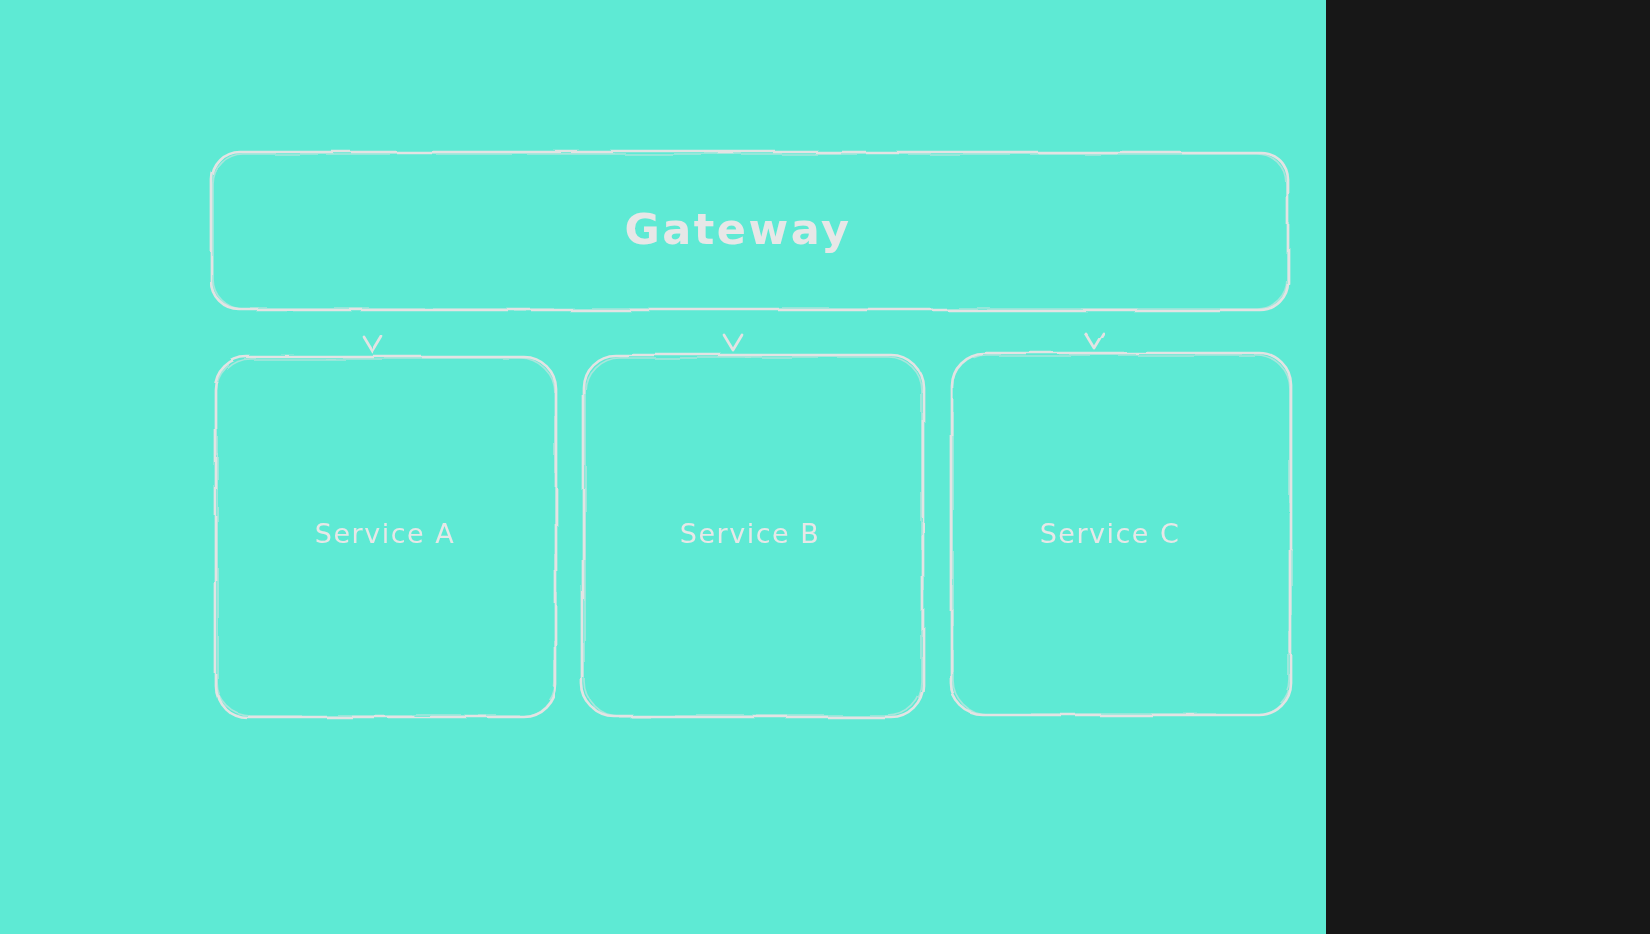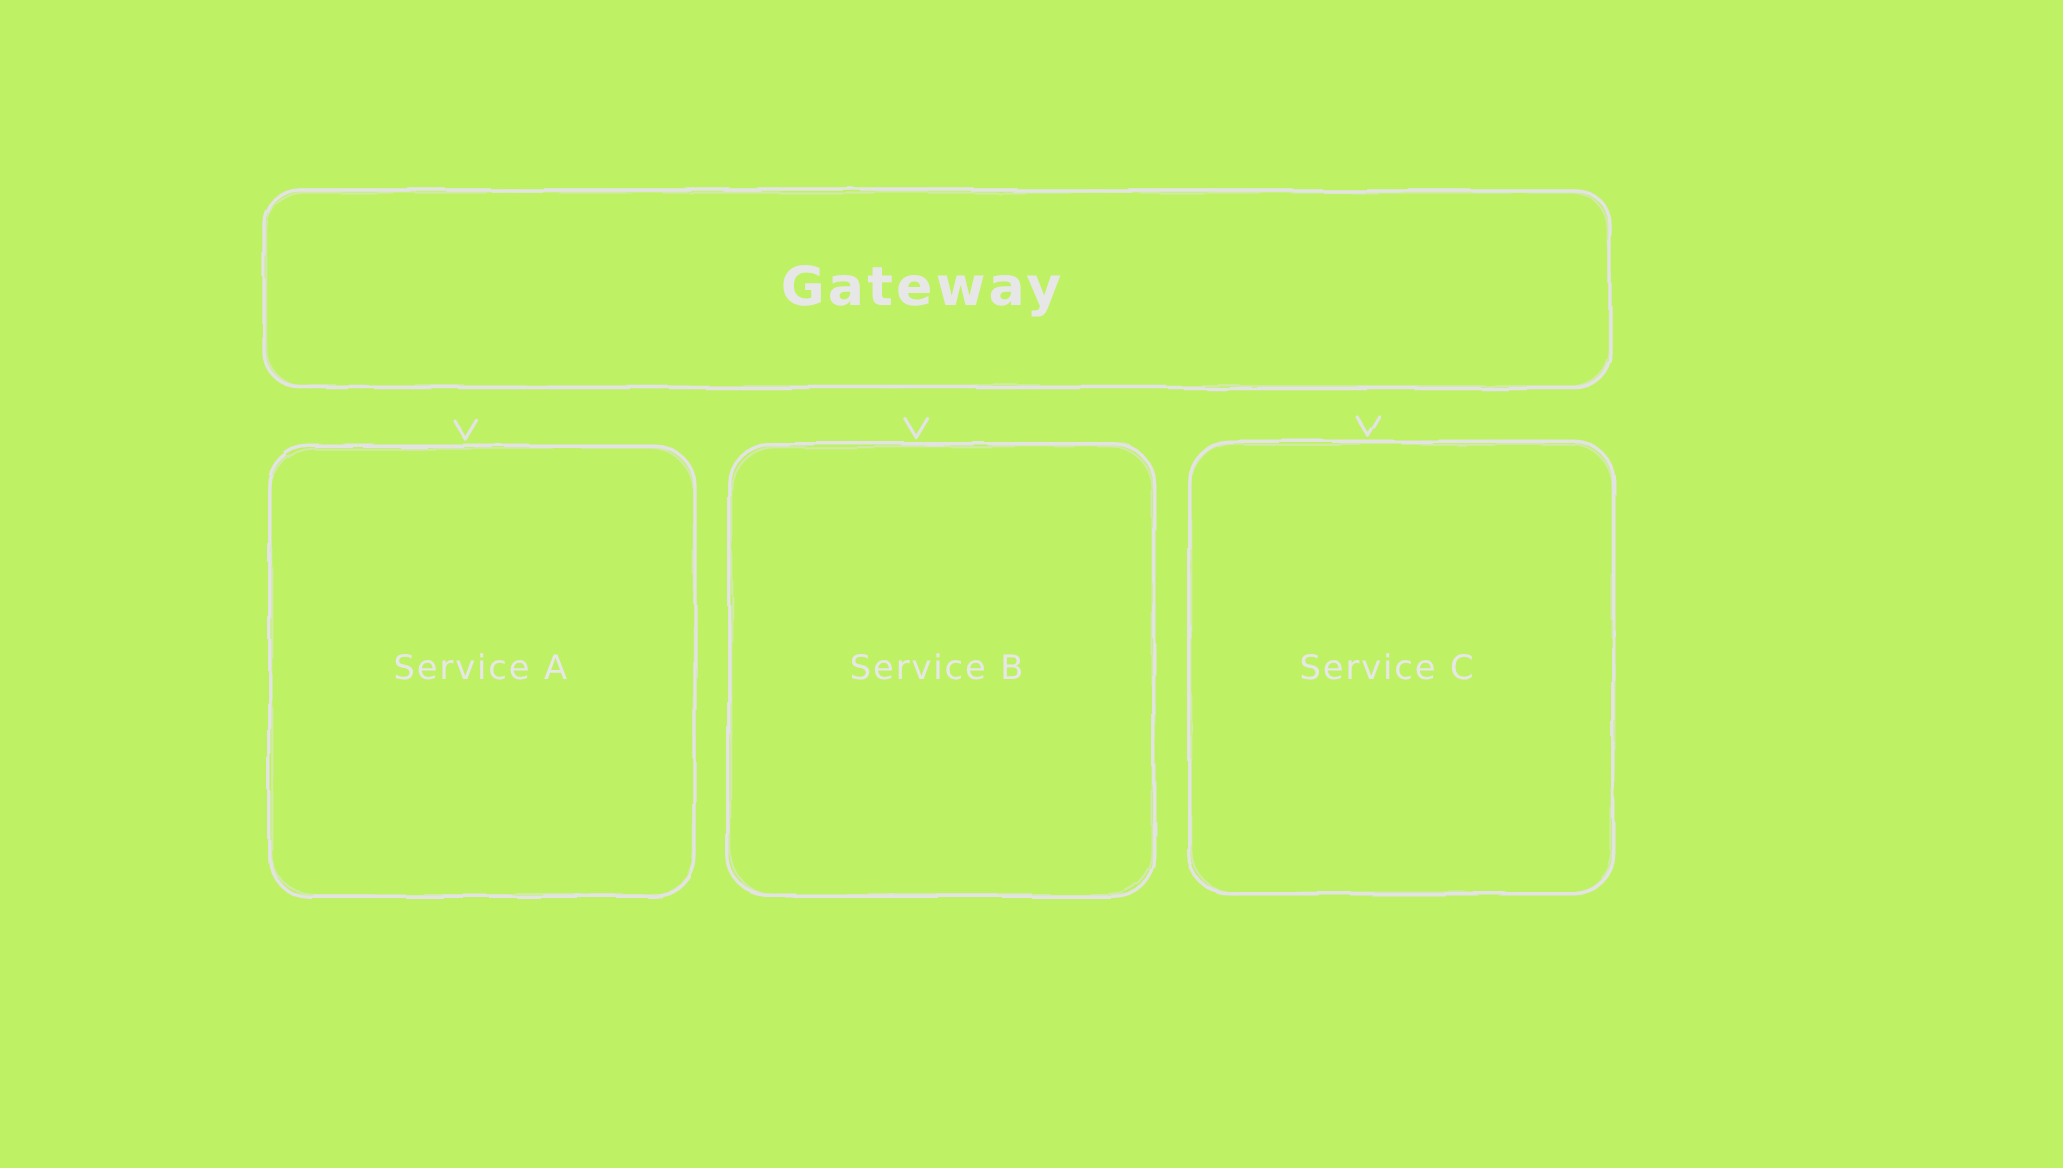--- a/index.html
+++ b/index.html
@@ -2,23 +2,23 @@
 <html><head>
 <meta charset="utf-8">
 <style>
   html, body {
     margin: 0;
     padding: 0;
     background: #171717;
   }
   .stage {
     position: relative;
-    width: 1650px;
+    width: 1326px;
     height: 934px;
-    background: #bef264;
+    background: #5eead4;
     overflow: hidden;
   }
   svg { display: block; }
   .sketch {
     fill: none;
     stroke-width: 2.7;
     stroke-linecap: round;
     stroke-linejoin: round;
   }
   .sketch.pass2 {

